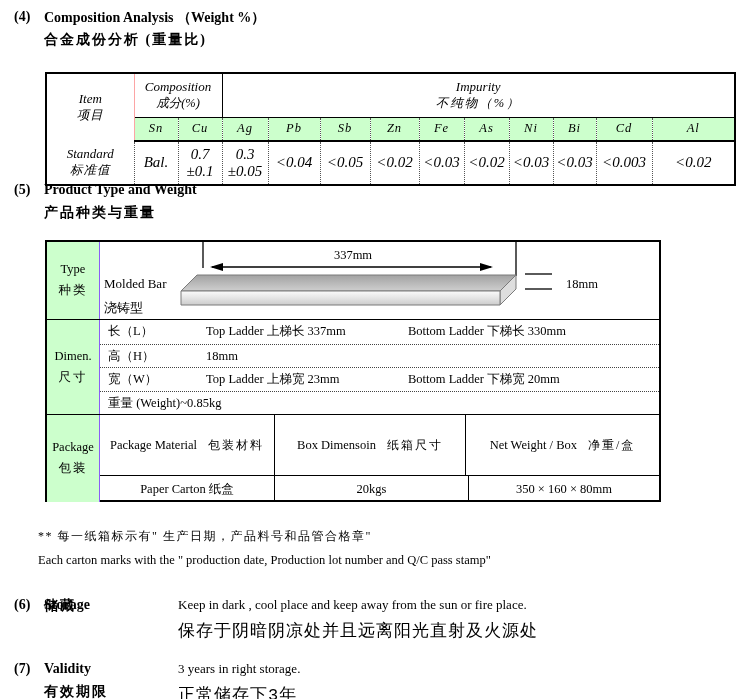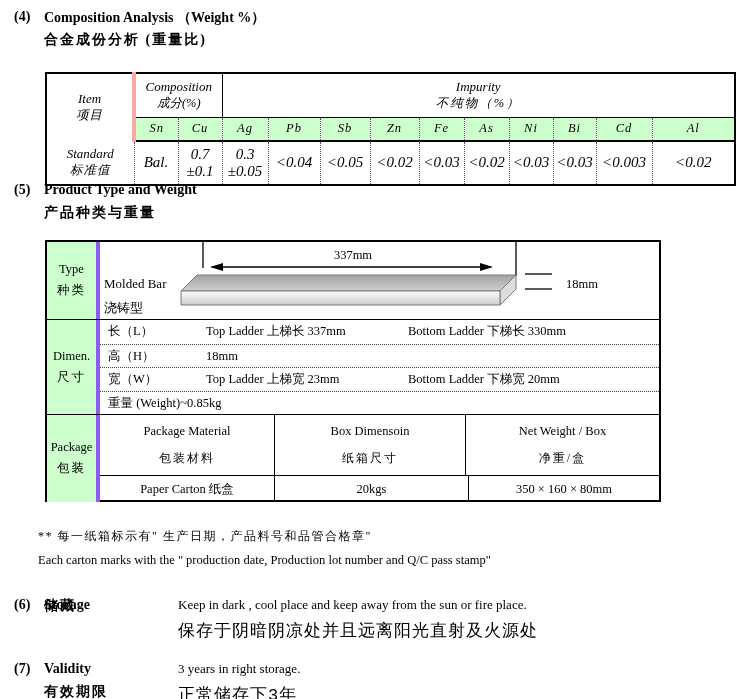--- a/index.html
+++ b/index.html
@@ -7,54 +7,54 @@
         font-family:"Liberation Serif","DejaVu Serif",serif;color:#000;}
   .abs{position:absolute;}
   .num{font-size:14px;font-weight:bold;}
   .h-en{font-size:14px;font-weight:bold;}
   .h-zh{font-size:14px;font-weight:bold;letter-spacing:2px;}
 
   
   table.t1{border-collapse:collapse;table-layout:fixed;font-style:italic;}
   table.t1{border:2px solid #000;}
   table.t1 td{padding:0;text-align:center;vertical-align:middle;overflow:hidden;}
-  td.c-item{border-right:4px solid #fca5a5;font-size:13px;}
+  td.c-item{border-right:1px solid #fca5a5;font-size:13px;}
   td.c-item .zh, .c-std .zh{font-size:12.5px;letter-spacing:1px;}
   td.c-comp{font-size:13px;border-bottom:1px solid #000;}
   td.c-comp .zh{font-size:12.5px;}
   td.c-imp{border-bottom:1px solid #000;border-left:1px solid #000;font-size:13px;}
   td.c-imp .zh{font-size:12.5px;letter-spacing:2px;}
   tr.elems td{background:#ccffcc;font-size:12.5px;letter-spacing:1px;height:22px;
               border-left:1px dotted #555;border-bottom:2px solid #000;}
   tr.elems td:first-child{border-left:none;text-align:center;}
   tr.vals td{font-size:15px;border-left:1px dotted #555;height:42px;}
   tr.vals td.c-std{border-left:none;font-size:13px;}
 
   
   .t2{border:2px solid #000;width:616px;height:262px;box-sizing:border-box;
       font-size:12.5px;}
   .t2-sec{display:flex;box-sizing:border-box;}
   .t2-sec + .t2-sec{border-top:1px solid #000;}
-  .gcell{width:53px;min-width:53px;background:#ccffcc;border-right:4px solid #8b5cf6;
+  .gcell{width:53px;min-width:53px;background:#ccffcc;border-right:1px solid #8b5cf6;
          display:flex;flex-direction:column;align-items:center;justify-content:center;
          gap:5px;box-sizing:border-box;font-size:12.5px;}
   .gcell .zh{letter-spacing:2px;font-size:12.5px;}
   .type-sec{height:77px;}
   .type-content{position:relative;flex:1;}
   .tlabel{position:absolute;left:4px;font-size:13px;}
   .dimen-content{flex:1;display:flex;flex-direction:column;}
   .drow{position:relative;height:24px;line-height:23px;box-sizing:border-box;}
   .drow + .drow{border-top:1px dotted #444;}
   .drow .lab{position:absolute;left:8px;}
   .drow .c1{position:absolute;left:106px;}
   .drow .c2{position:absolute;left:308px;}
   .pkg-content{flex:1;display:flex;flex-direction:column;}
   .pkg-hdr{display:flex;height:61px;box-sizing:border-box;border-bottom:1px solid #000;}
   .pkg-vals{display:flex;height:26px;}
-  .pkg-col{box-sizing:border-box;display:flex;flex-direction:column;align-items:center;
+  .pkg-col{box-sizing:border-box;display:flex;flex-direction:row;align-items:center;
            justify-content:center;gap:11px;}
   .pkg-col + .pkg-col{border-left:1px solid #000;}
   .pw1{width:174px;} .pw2{width:194px;} .pw3{flex:1;}
   .pkg-col .zh{letter-spacing:2px;font-size:12px;}
   .pkg-vals .pkg-col{justify-content:center;gap:0;}
 
   
   .note-zh{font-size:12px;letter-spacing:1.5px;}
   .note-en{font-size:12.5px;}
   .sec-title{font-size:14px;font-weight:bold;}

